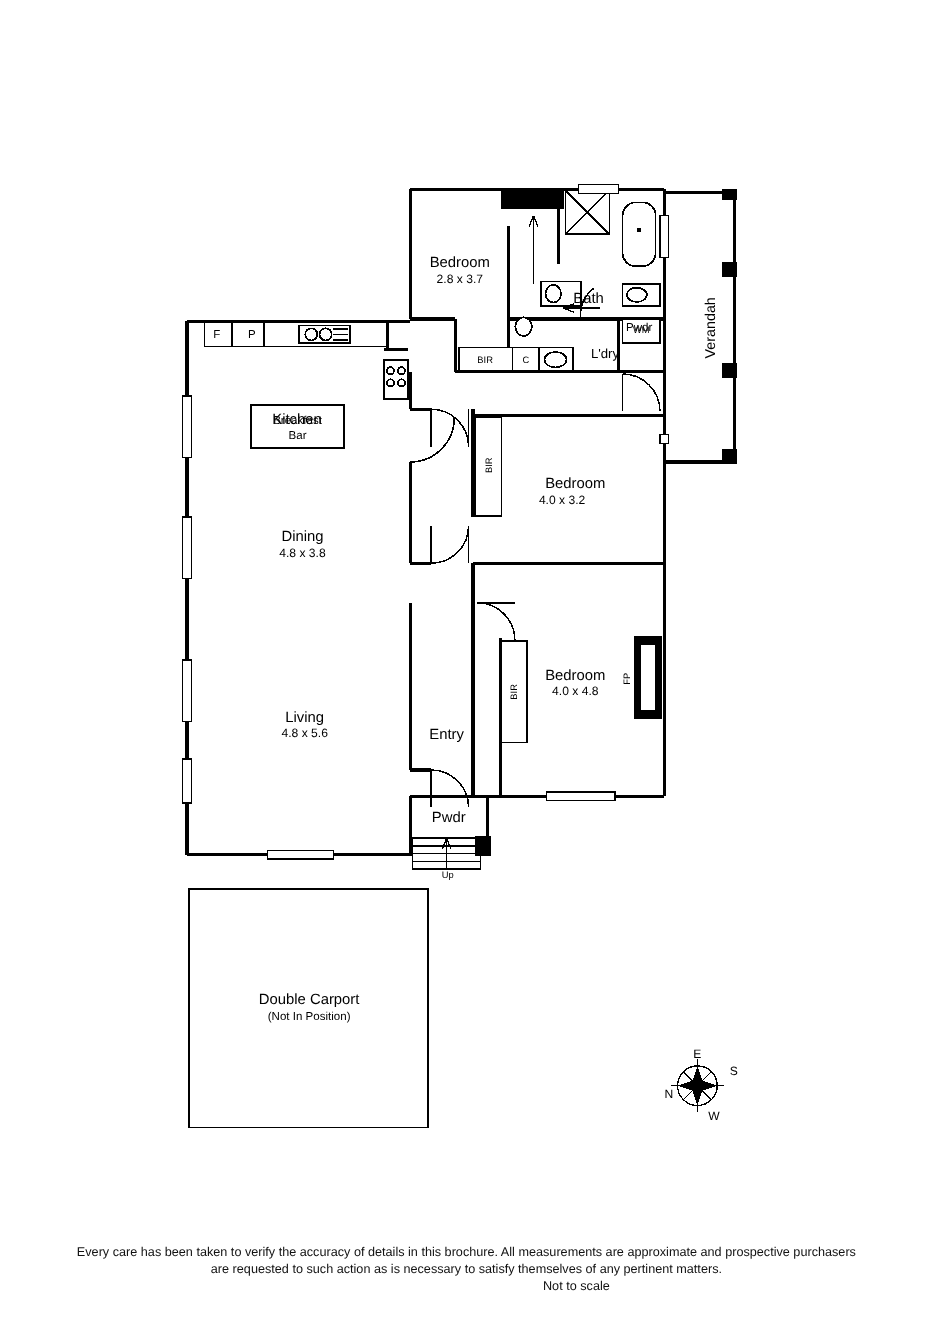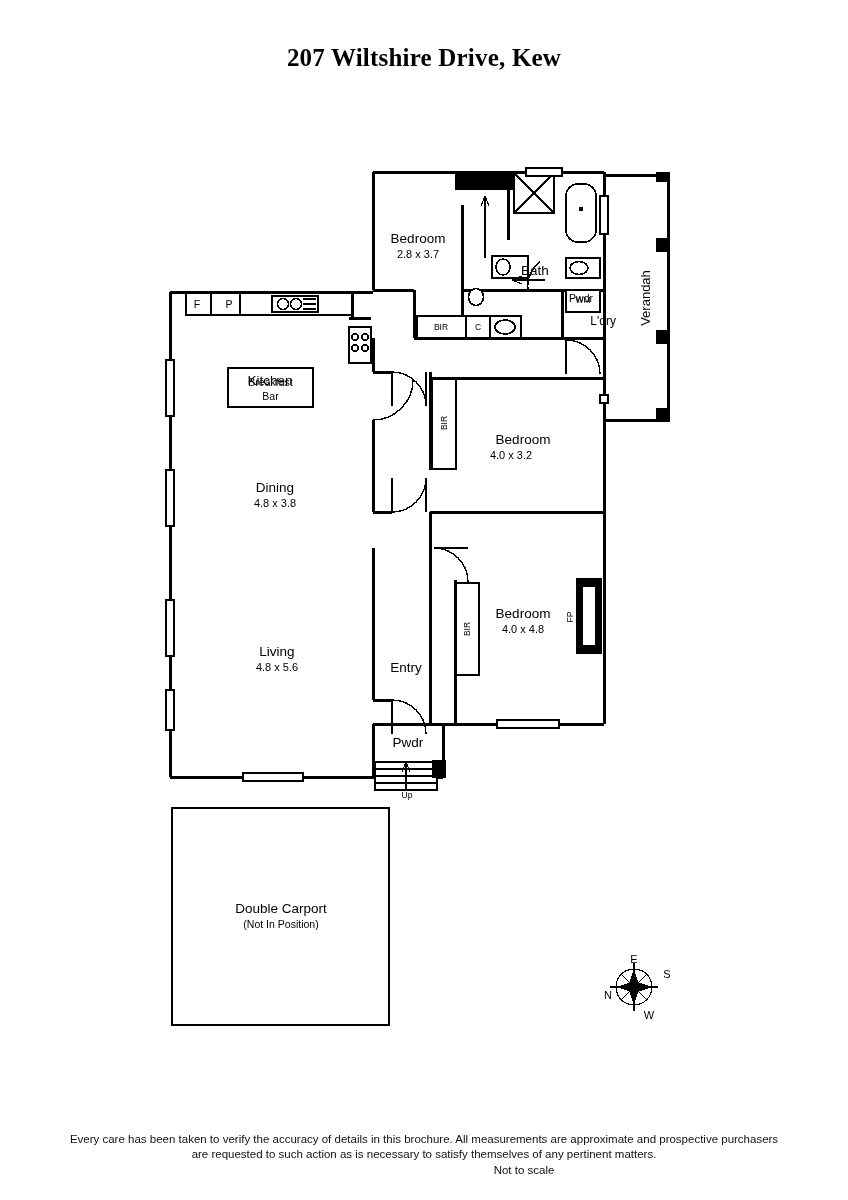--- a/index.html
+++ b/index.html
@@ -80,21 +80,20 @@
     position: absolute;
     font-size: 11px;
     font-family: "Liberation Sans", sans-serif;
   }
 </style>
 </head>
 <body>
 
 <div id="page">
 
-  <div id="title">207 Wiltshire Drive, Kew</div>
 
   <svg id="plan" viewBox="0 0 848 1200" xmlns="http://www.w3.org/2000/svg">
     <g fill="none" stroke="#000" stroke-width="3" shape-rendering="crispEdges">
 
       <path d="M373,172 L604,172"></path>
       <path d="M373,172 L373,290"></path>
 
       <path d="M170,292 L373,292"></path>
       <path d="M170,292 L170,777"></path>
       <path d="M170,777 L373,777"></path>
@@ -312,21 +311,21 @@
   <div class="lbl room-name" style="left:373px; top:232px; width:90px;">Bedroom</div>
   <div class="lbl room-dim" style="left:373px; top:247px; width:90px;">2.8 x 3.7</div>
 
   <div class="lbl room-name" style="left:500px; top:224px; width:70px;margin-top:40px;">Bath</div>
 
   <div class="lbl room-name" style="left:230px; top:334px; width:80px;margin-top:40px;">Kitchen</div>
   <div class="lbl sm" style="left:185px; top:298px; width:24px;">F</div>
   <div class="lbl sm" style="left:217px; top:298px; width:24px;">P</div>
 
   <div class="lbl sm" style="left:504px; top:292px; width:60px; text-align:right;padding-left:29px;">Pwdr</div>
-  <div class="lbl sm" style="left:520px; top:315px; width:60px; text-align:right; font-size:12px;padding-left:36px;">L'dry</div>
+  <div class="lbl sm" style="left:520px; top:315px; width:60px; text-align:center; font-size:12px;">L'dry</div>
   <div class="lbl xs" style="left:566px; top:295px; width:34px;">WM</div>
   <div class="lbl xs" style="left:466px; top:322px; width:24px;">C</div>
   <div class="lbl xs" style="left:419px; top:322px; width:44px;">BIR</div>
 
   <div class="lbl vert" style="left:591px; top:291px; width:110px;">Verandah</div>
 
   <div class="lbl sm" style="left:228px; top:375px; width:85px; line-height:14px;">Breakfast
 Bar</div>
 
   <div class="lbl room-name" style="left:230px; top:481px; width:90px;">Dining</div>

